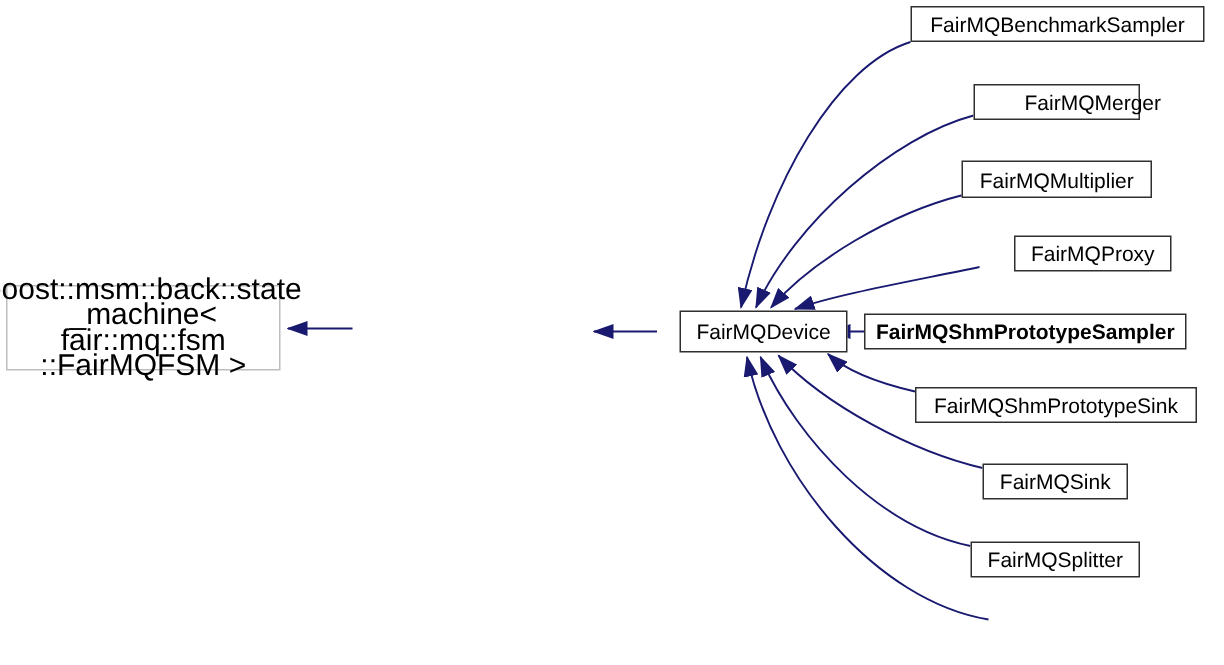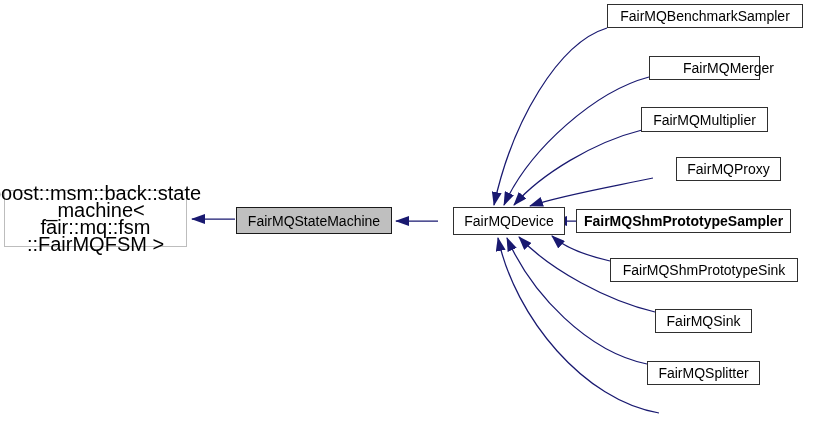--- a/index.html
+++ b/index.html
@@ -76,21 +76,20 @@
     <path class="edge" marker-end="url(#arrow)" d="M 610 261 C 584 255, 564 247, 552 236"></path>
     <path class="edge" marker-end="url(#arrow)" d="M 655 312 C 608 301, 550 270, 519 237"></path>
     <path class="edge" marker-end="url(#arrow)" d="M 647 364 C 588 352, 532 295, 507 238"></path>
     <path class="edge" marker-end="url(#arrow)" d="M 659 413 C 585 401, 515 318, 498 238"></path>
   </svg>
 
   <div class="node node--template" style="left:4px; top:190px; width:183px; height:57px;">boost::msm::back::state
 _machine&lt; fair::mq::fsm
 ::FairMQFSM &gt;</div>
 
-  <div class="node node--current" style="left:236px; top:207px; width:156px; height:27px;">FairMQStateMachine</div>
 
   <div class="node node--link" style="left:439px; top:207px; width:112px; height:28px;margin-left:14px;">FairMQDevice</div>
 
   <div class="node node--link" style="left:607px; top:4px; width:196px; height:24px;">FairMQBenchmarkSampler</div>
 
   <div class="node node--link" style="left:649px; top:56px; width:111px; height:24px;padding-left:48px;">FairMQMerger</div>
 
   <div class="node node--link" style="left:641px; top:107px; width:127px; height:25px;">FairMQMultiplier</div>
 
   <div class="node node--link" style="left:652px; top:157px; width:105px; height:24px;margin-left:24px;">FairMQProxy</div>

